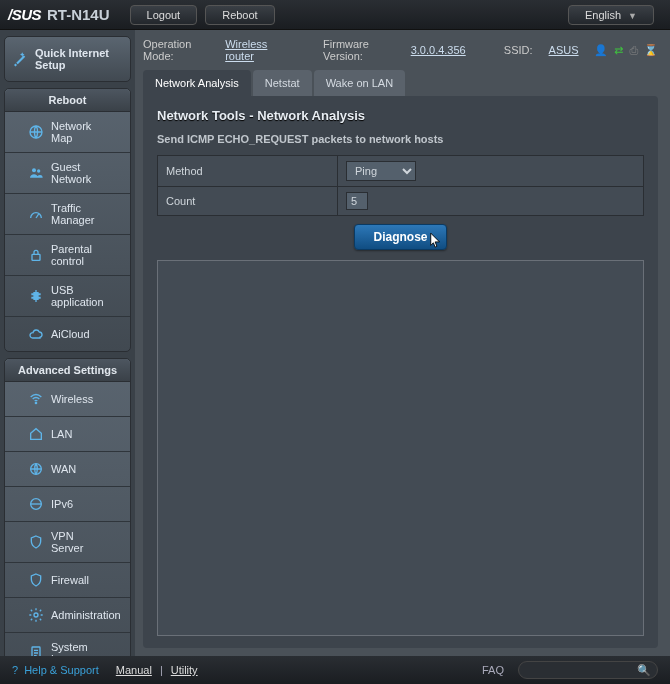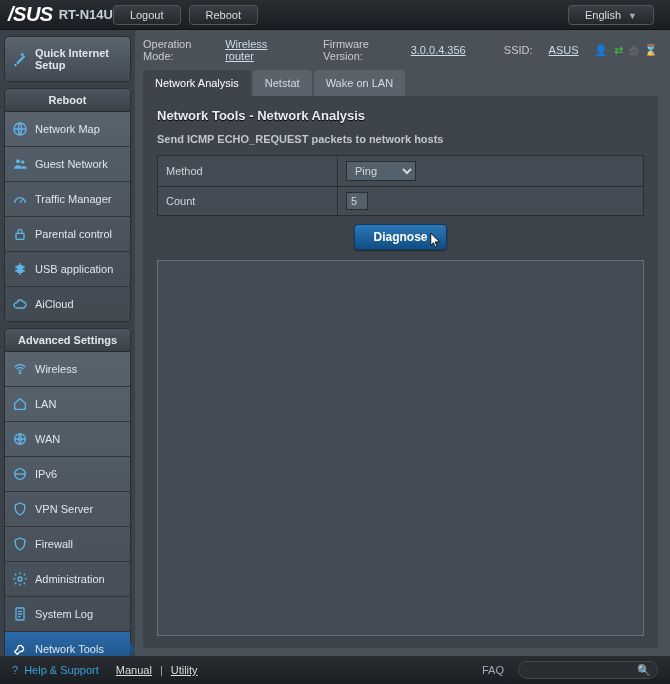--- a/index.html
+++ b/index.html
@@ -13,22 +13,22 @@
   overflow: hidden;
 }
 .topbar {
   height: 30px;
   background: linear-gradient(#2a2e33, #1a1d21);
   display: flex;
   align-items: center;
   padding: 0 8px;
   border-bottom: 1px solid #111;
 }
-.logo { color: #fff; font-weight: bold; font-size: 20px; font-style: italic; margin-right: 6px; letter-spacing: -0.5px; }
-.model { color: #c8d0d8; font-size: 13px; font-weight: bold; }
+.logo { color: #fff; font-weight: bold; font-size: 15px; font-style: italic; margin-right: 6px; letter-spacing: -0.5px; }
+.model { color: #c8d0d8; font-size: 15px; font-weight: bold; margin-right: 20px; }
 .top-btn {
   background: linear-gradient(#3a3f45,#23272c);
   border: 1px solid #555;
   color: #ddd;
   padding: 3px 16px;
   border-radius: 4px;
   font-size: 11px;
   margin-right: 8px;
   cursor: pointer;
 }
@@ -52,21 +52,21 @@
   color: #e0e6ec;
   font-size: 11px;
   font-weight: bold;
   padding: 5px 0;
   border-radius: 5px 5px 0 0;
   border-bottom: 1px solid #2a2e33;
 }
 .side-item {
   display: flex;
   align-items: center;
-  padding: 8px 6px;
+  padding: 8px 22px;
   color: #dfe6ee;
   font-size: 11px;
   cursor: pointer;
   border-bottom: 1px solid #2f353b;
   position: relative;
 }
 .side-item:last-child { border-bottom: none; }
 .side-item.quick { font-weight: bold; padding: 10px 6px; }
 .side-item.active {
   background: linear-gradient(#2a6aa8,#1d4f82);

